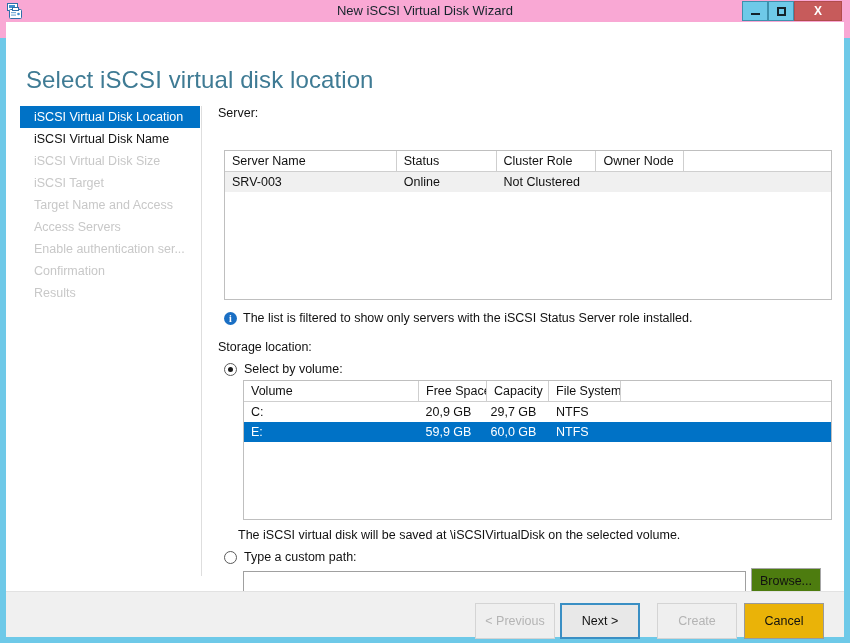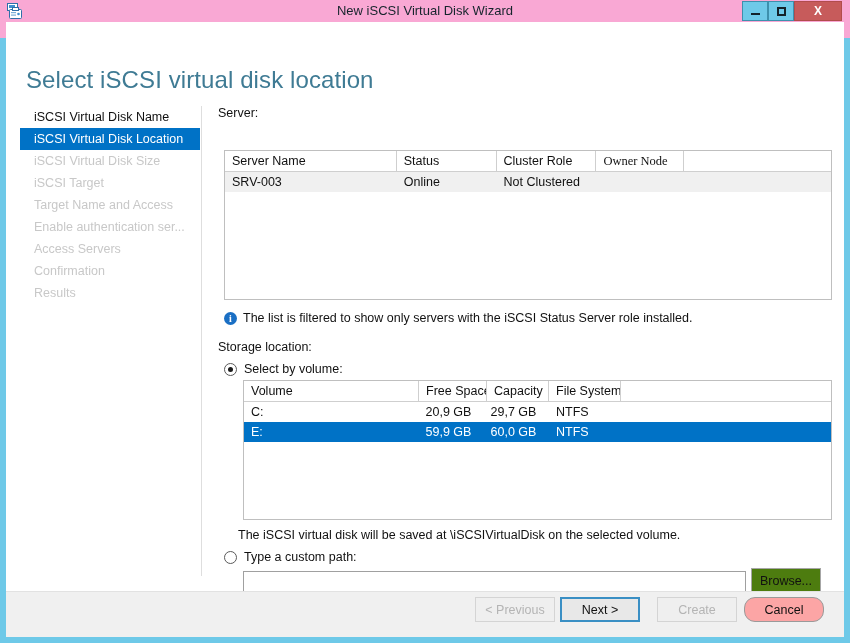--- a/index.html
+++ b/index.html
@@ -180,21 +180,21 @@
   .lv-row.selected { background: #0072c6; }
   .lv-row.selected .cell { color: #ffffff; }
   .cell.num { text-align: center; padding-left: 0; padding-right: 9px; }
 
   
   #server-label { position: absolute; left: 0px; top: 0px; }
   #server-list  { position: absolute; left: 6px; top: 44px; width: 608px; height: 150px; }
   .sv-c0 { width: 172px; }
   .sv-c1 { width: 100px; }
   .sv-c2 { width: 100px; }
-  .sv-c3 { width: 88px; font-family: Liberation Serif, serif; }
+  .sv-c3 { width: 88px; }
   .sv-c4 { width: 147px; }
 
   
   #info-line {
     position: absolute;
     left: 6px; top: 204px;
     display: flex;
     align-items: flex-start;
   }
   #info-icon {
@@ -298,42 +298,42 @@
     position: absolute;
     left: 0px; top: 569px;
     width: 838px;
     height: 46px;
     background: #f0f0f0;
     border-top: 1px solid #e2e2e2;
     box-sizing: border-box;
   }
   .wizbtn {
     position: absolute;
-    top: 5px;
-    height: 25px;
+    top: 11px;
+    height: 36px;
     box-sizing: border-box;
     font-family: "Liberation Sans", sans-serif;
     font-size: 12.5px;
     background: #e8e8e8;
     border: 1px solid #b6b6b6;
     color: #111111;
     cursor: default;
   }
   .wizbtn.disabled {
     color: #b4b4b4;
     border-color: #d4d4d4;
     background: #efefef;
   }
   .wizbtn.focused {
     border: 2px solid #3a8fc4;
   }
   #btn-previous { left: 469px; width: 80px; }
   #btn-next     { left: 554px; width: 80px; }
   #btn-create   { left: 651px; width: 80px; }
-  #btn-cancel   { left: 738px; width: 80px; background: #fca5a5; border-color: #9a9a9a; border-radius: 11px; }
+  #btn-cancel   { left: 738px; width: 80px; background: #eab308; border-color: #9a9a9a; }
 </style>
 </head>
 <body>
 
 <div id="window">
 
   <div id="titlebar">
     <div id="titlebar-icon">
       <svg width="17" height="17" viewBox="0 0 17 17" xmlns="http://www.w3.org/2000/svg">
         <rect x="1.5" y="0.5" width="10" height="7" fill="#ffffff" stroke="#2f6fa8" stroke-width="1"></rect>
@@ -356,27 +356,27 @@
     <div class="winbtn" id="btn-close">
       <span>X</span>
     </div>
   </div>
 
   <div id="surface">
 
     <h1 id="page-heading">Select iSCSI virtual disk location</h1>
 
     <div id="sidebar">
+      <div class="nav-item active"><span>iSCSI Virtual Disk Location</span></div>
       <div class="nav-item"><span>iSCSI Virtual Disk Name</span></div>
-      <div class="nav-item active"><span>iSCSI Virtual Disk Location</span></div>
       <div class="nav-item disabled"><span>iSCSI Virtual Disk Size</span></div>
       <div class="nav-item disabled"><span>iSCSI Target</span></div>
       <div class="nav-item disabled"><span>Target Name and Access</span></div>
+      <div class="nav-item disabled"><span>Access Servers</span></div>
       <div class="nav-item disabled"><span>Enable authentication ser...</span></div>
-      <div class="nav-item disabled"><span>Access Servers</span></div>
       <div class="nav-item disabled"><span>Confirmation</span></div>
       <div class="nav-item disabled"><span>Results</span></div>
     </div>
     <div id="sidebar-divider"></div>
 
     <div id="main">
 
       <div class="field-label" id="server-label">Server:</div>
 
       <div class="listview" id="server-list">

